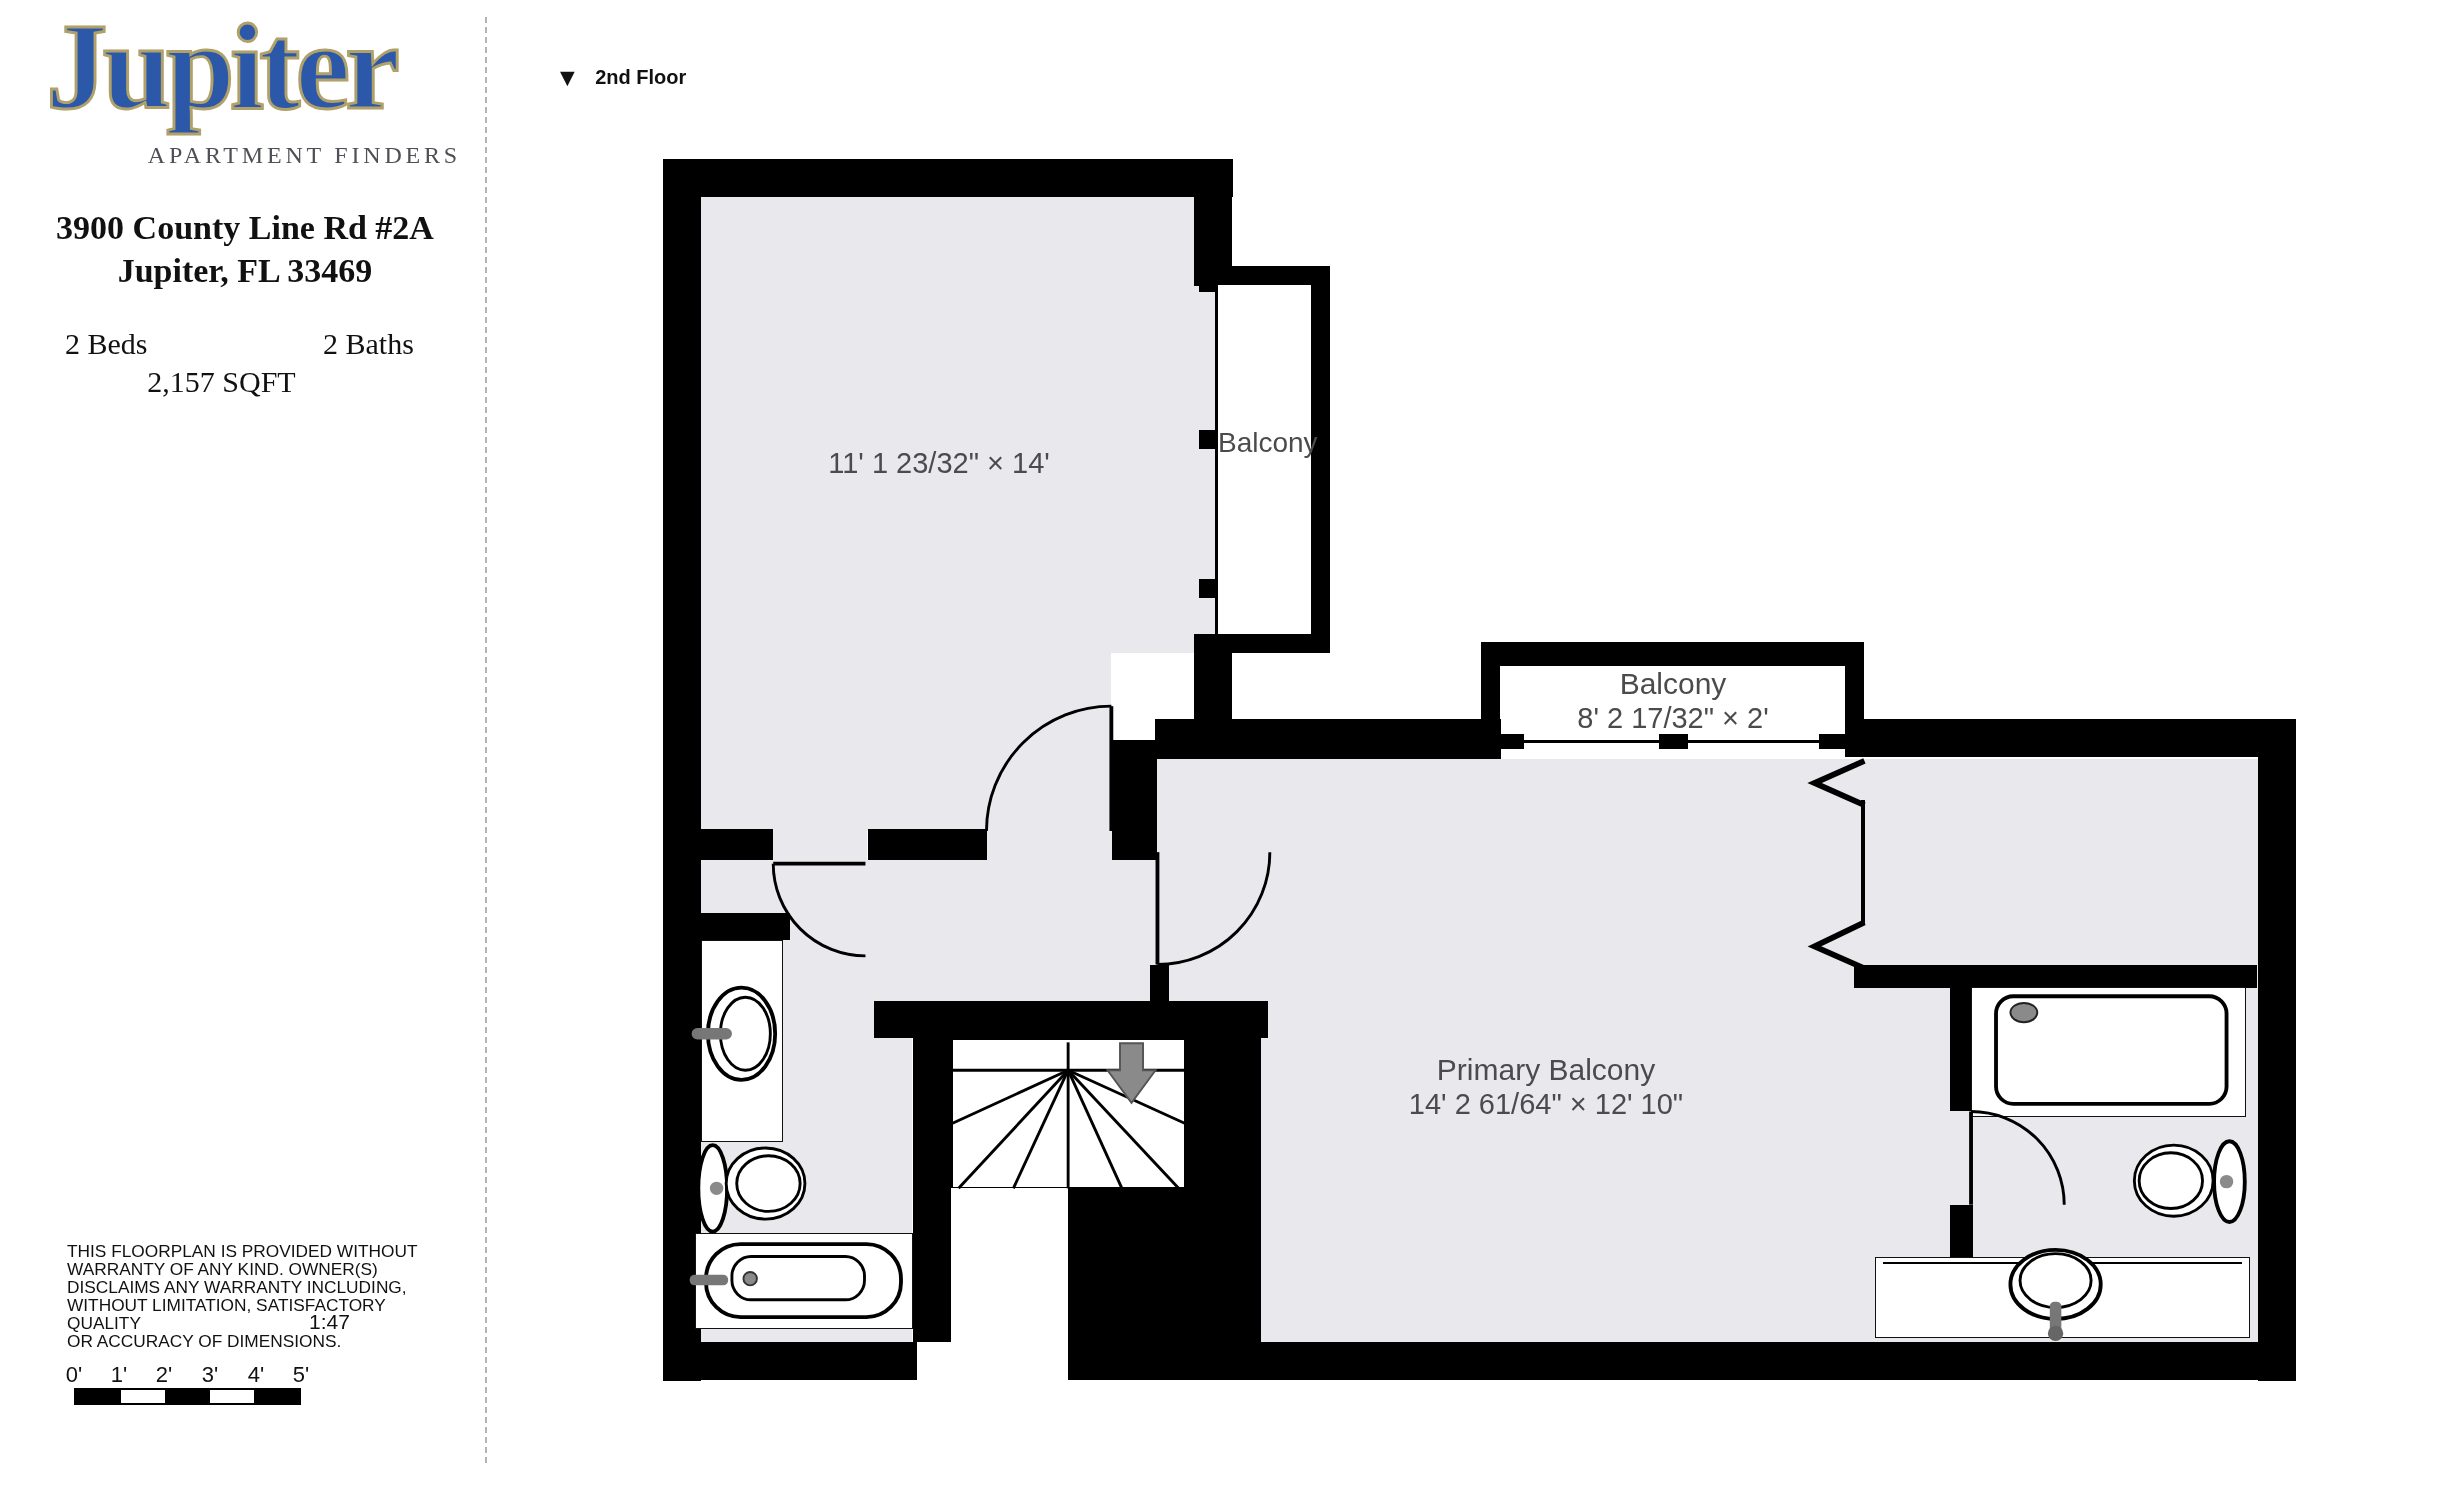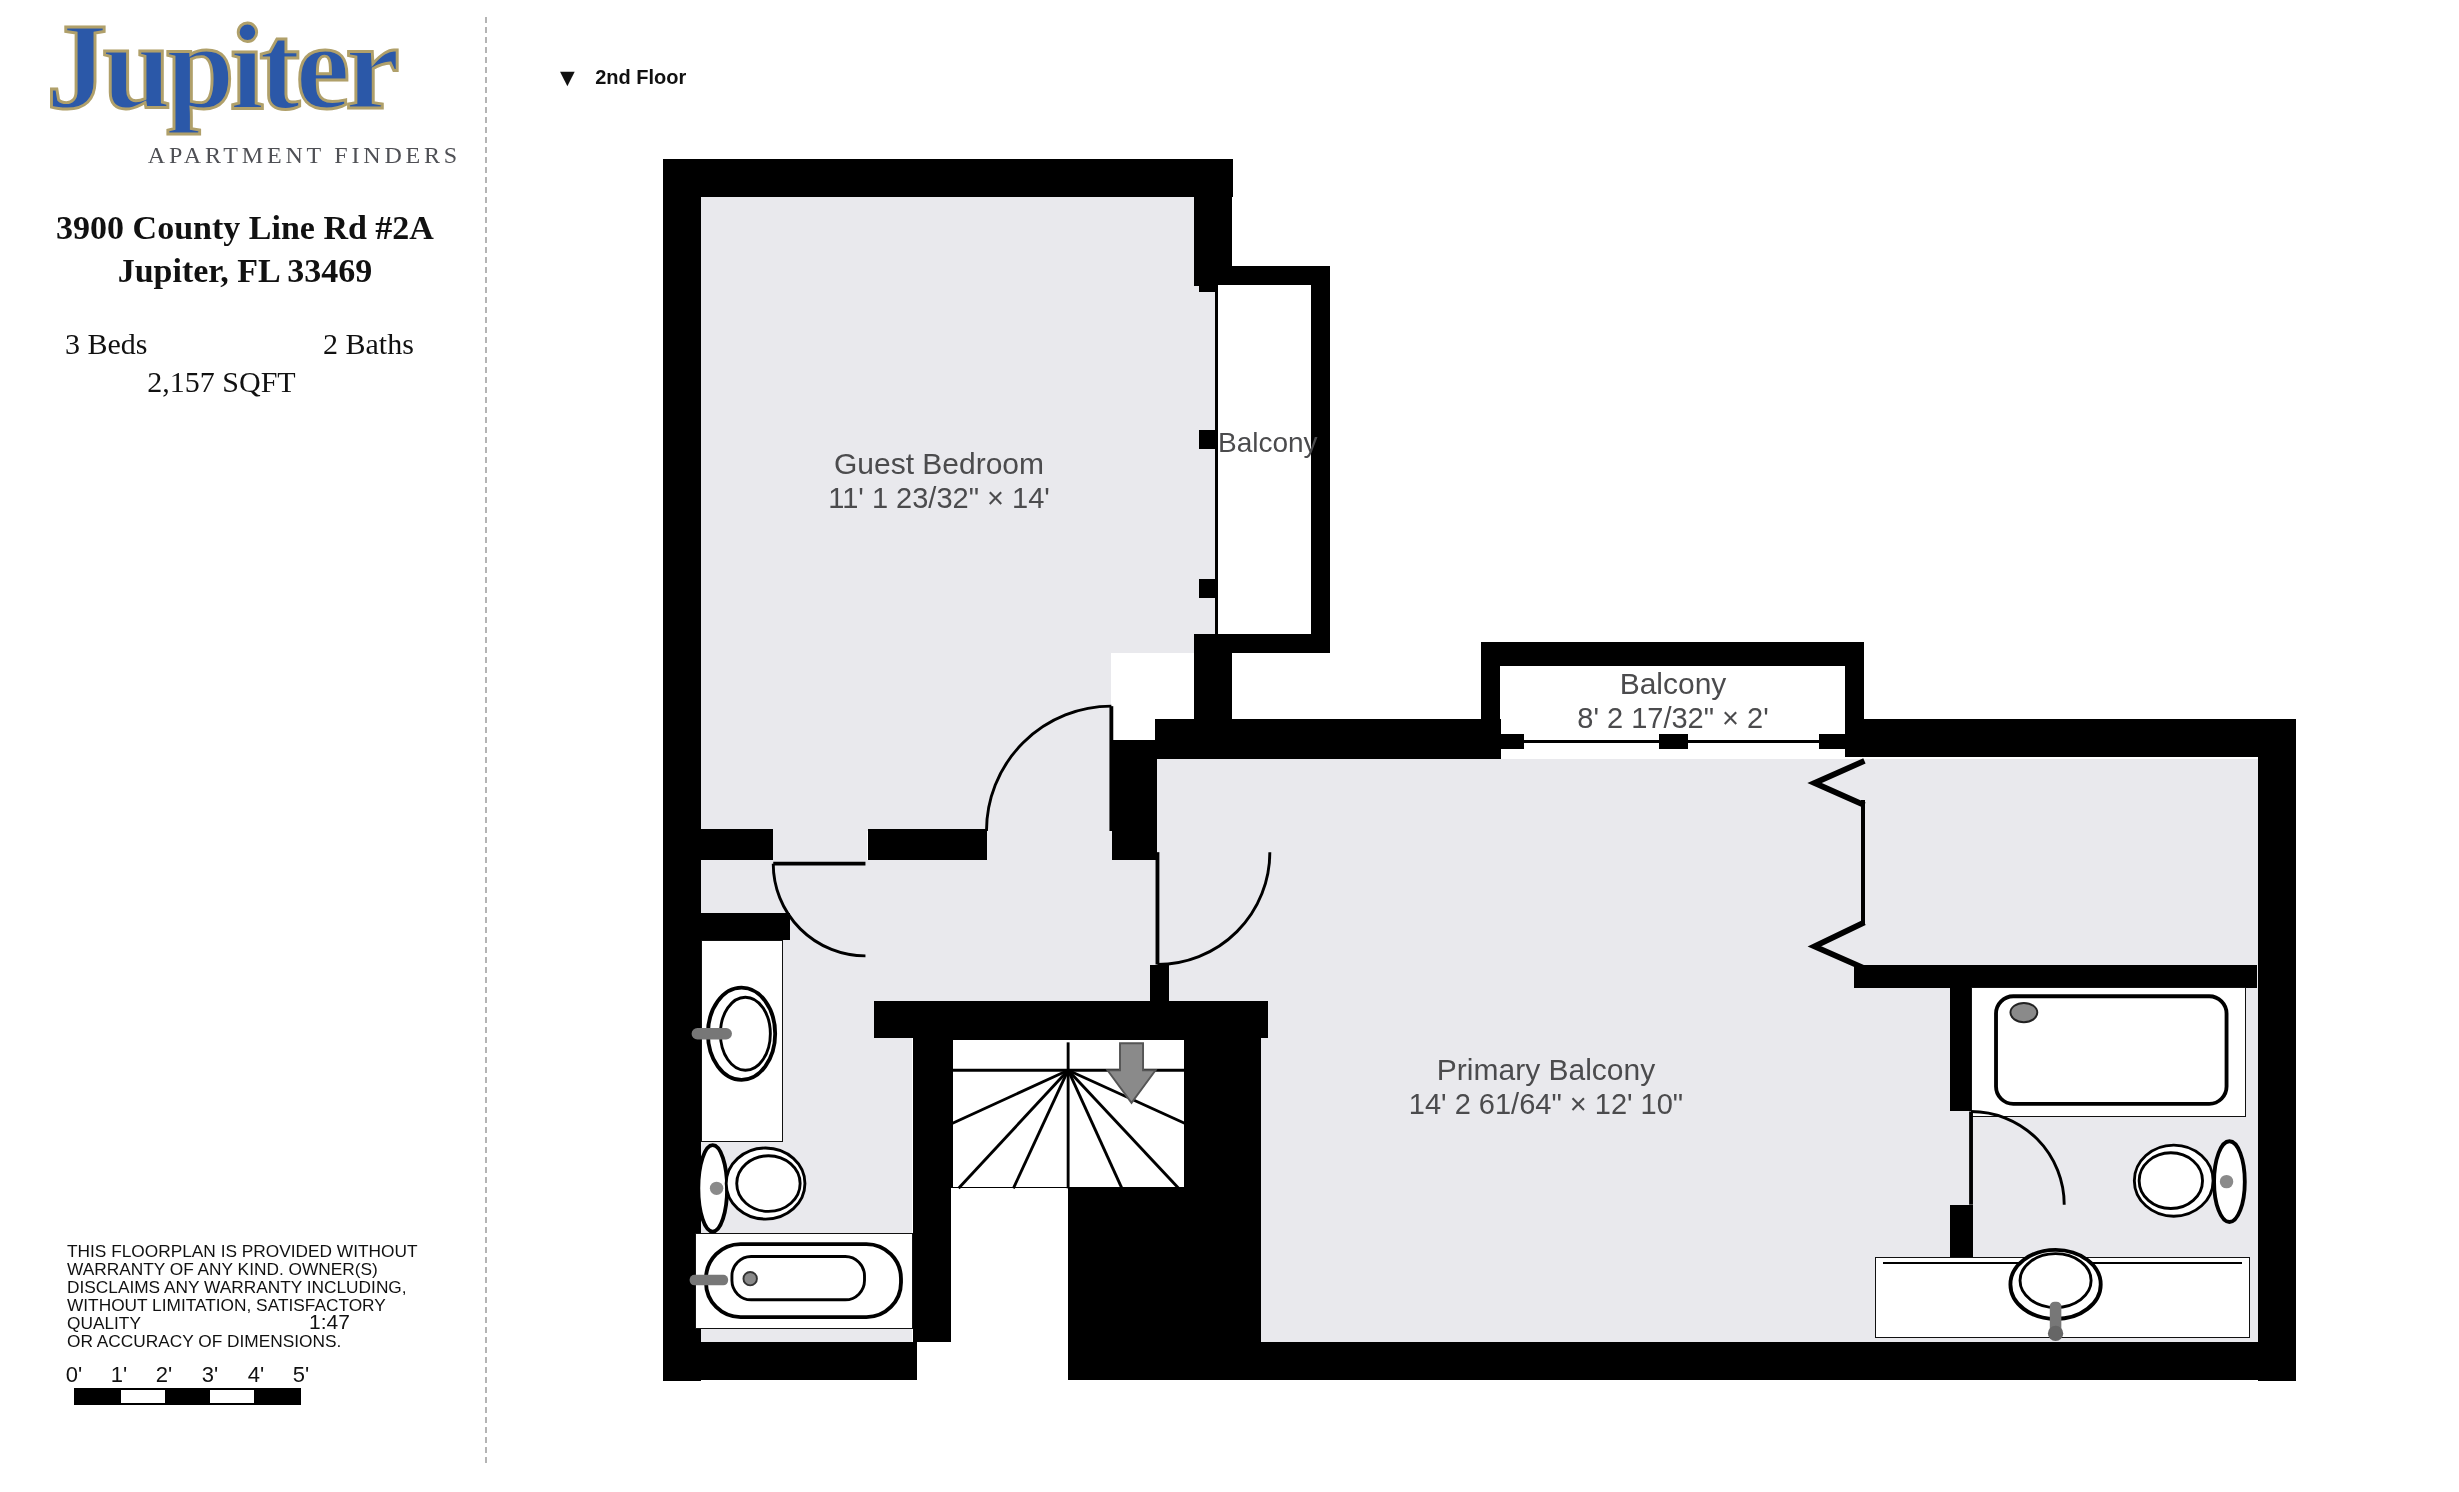--- a/index.html
+++ b/index.html
@@ -39,21 +39,21 @@
 </style>
 </head>
 <body>
 
 <div class="abs" id="logo">Jupiter</div>
 <div class="abs" id="tagline">APARTMENT FINDERS</div>
 
 <div class="abs addr" style="top:209px;">3900 County Line Rd #2A</div>
 <div class="abs addr" style="top:252px;">Jupiter, FL 33469</div>
 
-<div class="abs stat" style="left:65px;top:327px;">3 Beds</div>
+<div class="abs stat" style="left:65px;top:327px;">2 Beds</div>
 <div class="abs stat" style="left:323px;top:327px;">2 Baths</div>
 <div class="abs stat" style="left:58px;top:365px;width:327px;text-align:center;">2,157 SQFT</div>
 
 <div class="abs" id="divider"></div>
 
 <div class="abs" id="floor-sel">
   <span id="floor-marker">▼</span>
   <span id="floor-label">2nd Floor</span>
 </div>
 
@@ -189,21 +189,20 @@
     <ellipse cx="2260" cy="1229" rx="33" ry="29" fill="#fff" stroke="#000" stroke-width="3"></ellipse>
     <circle cx="2318" cy="1230" r="7" fill="#8a8a8a"></circle>
 
     <ellipse cx="2140" cy="1337" rx="47" ry="36" fill="#fff" stroke="#000" stroke-width="4"></ellipse>
     <ellipse cx="2140" cy="1333" rx="37" ry="28" fill="#fff" stroke="#000" stroke-width="3"></ellipse>
     <rect x="2134" y="1355" width="12" height="38" rx="5" fill="#777"></rect>
     <circle cx="2140" cy="1388" r="8" fill="#666"></circle>
   </svg>
 
   <div class="lbl" style="left:699px;top:447px;width:480px;">
-    <div class="nm">Guest Bedroom</div>
     <div class="dm">11' 1 23/32" × 14'</div>
   </div>
   <div class="lbl" style="left:1218px;top:427px;white-space:nowrap;font-size:28px;">
     <span>Balcony</span>
   </div>
   <div class="lbl" style="left:1501px;top:667px;width:344px;">
     <div class="nm">Balcony</div>
     <div class="dm">8' 2 17/32" × 2'</div>
   </div>
   <div class="lbl" style="left:1373px;top:1053px;width:346px;">

